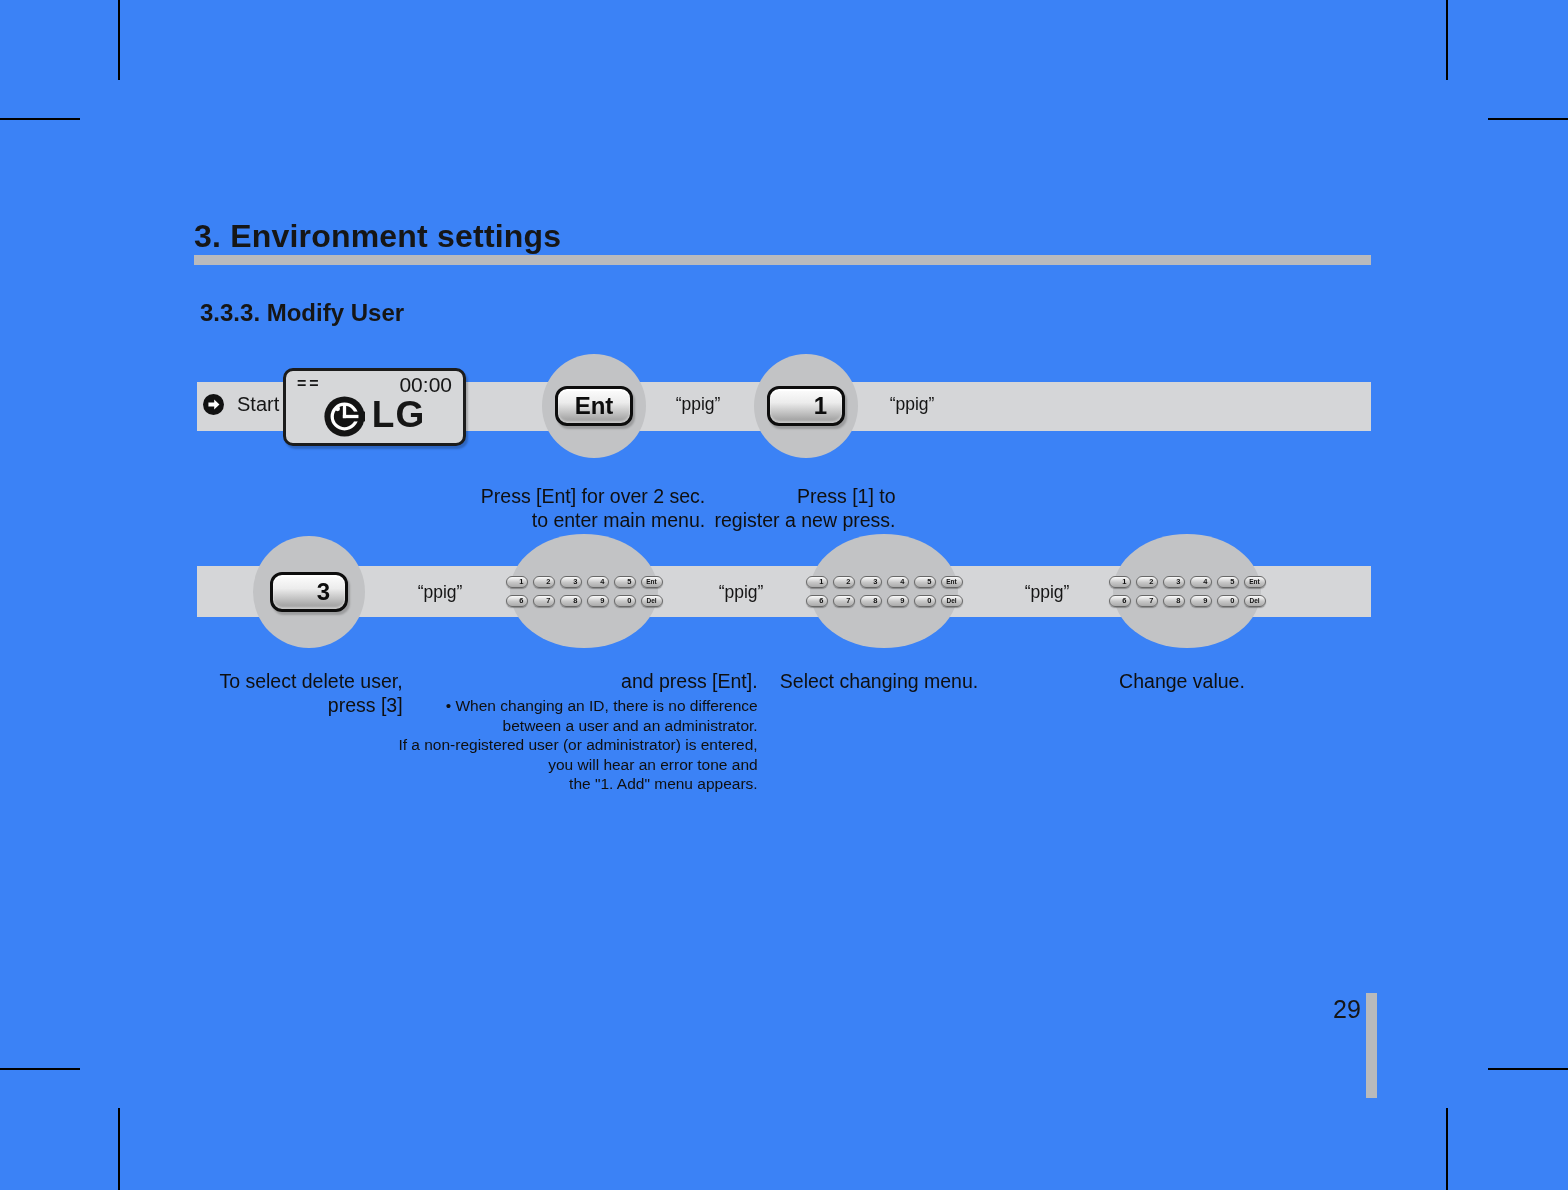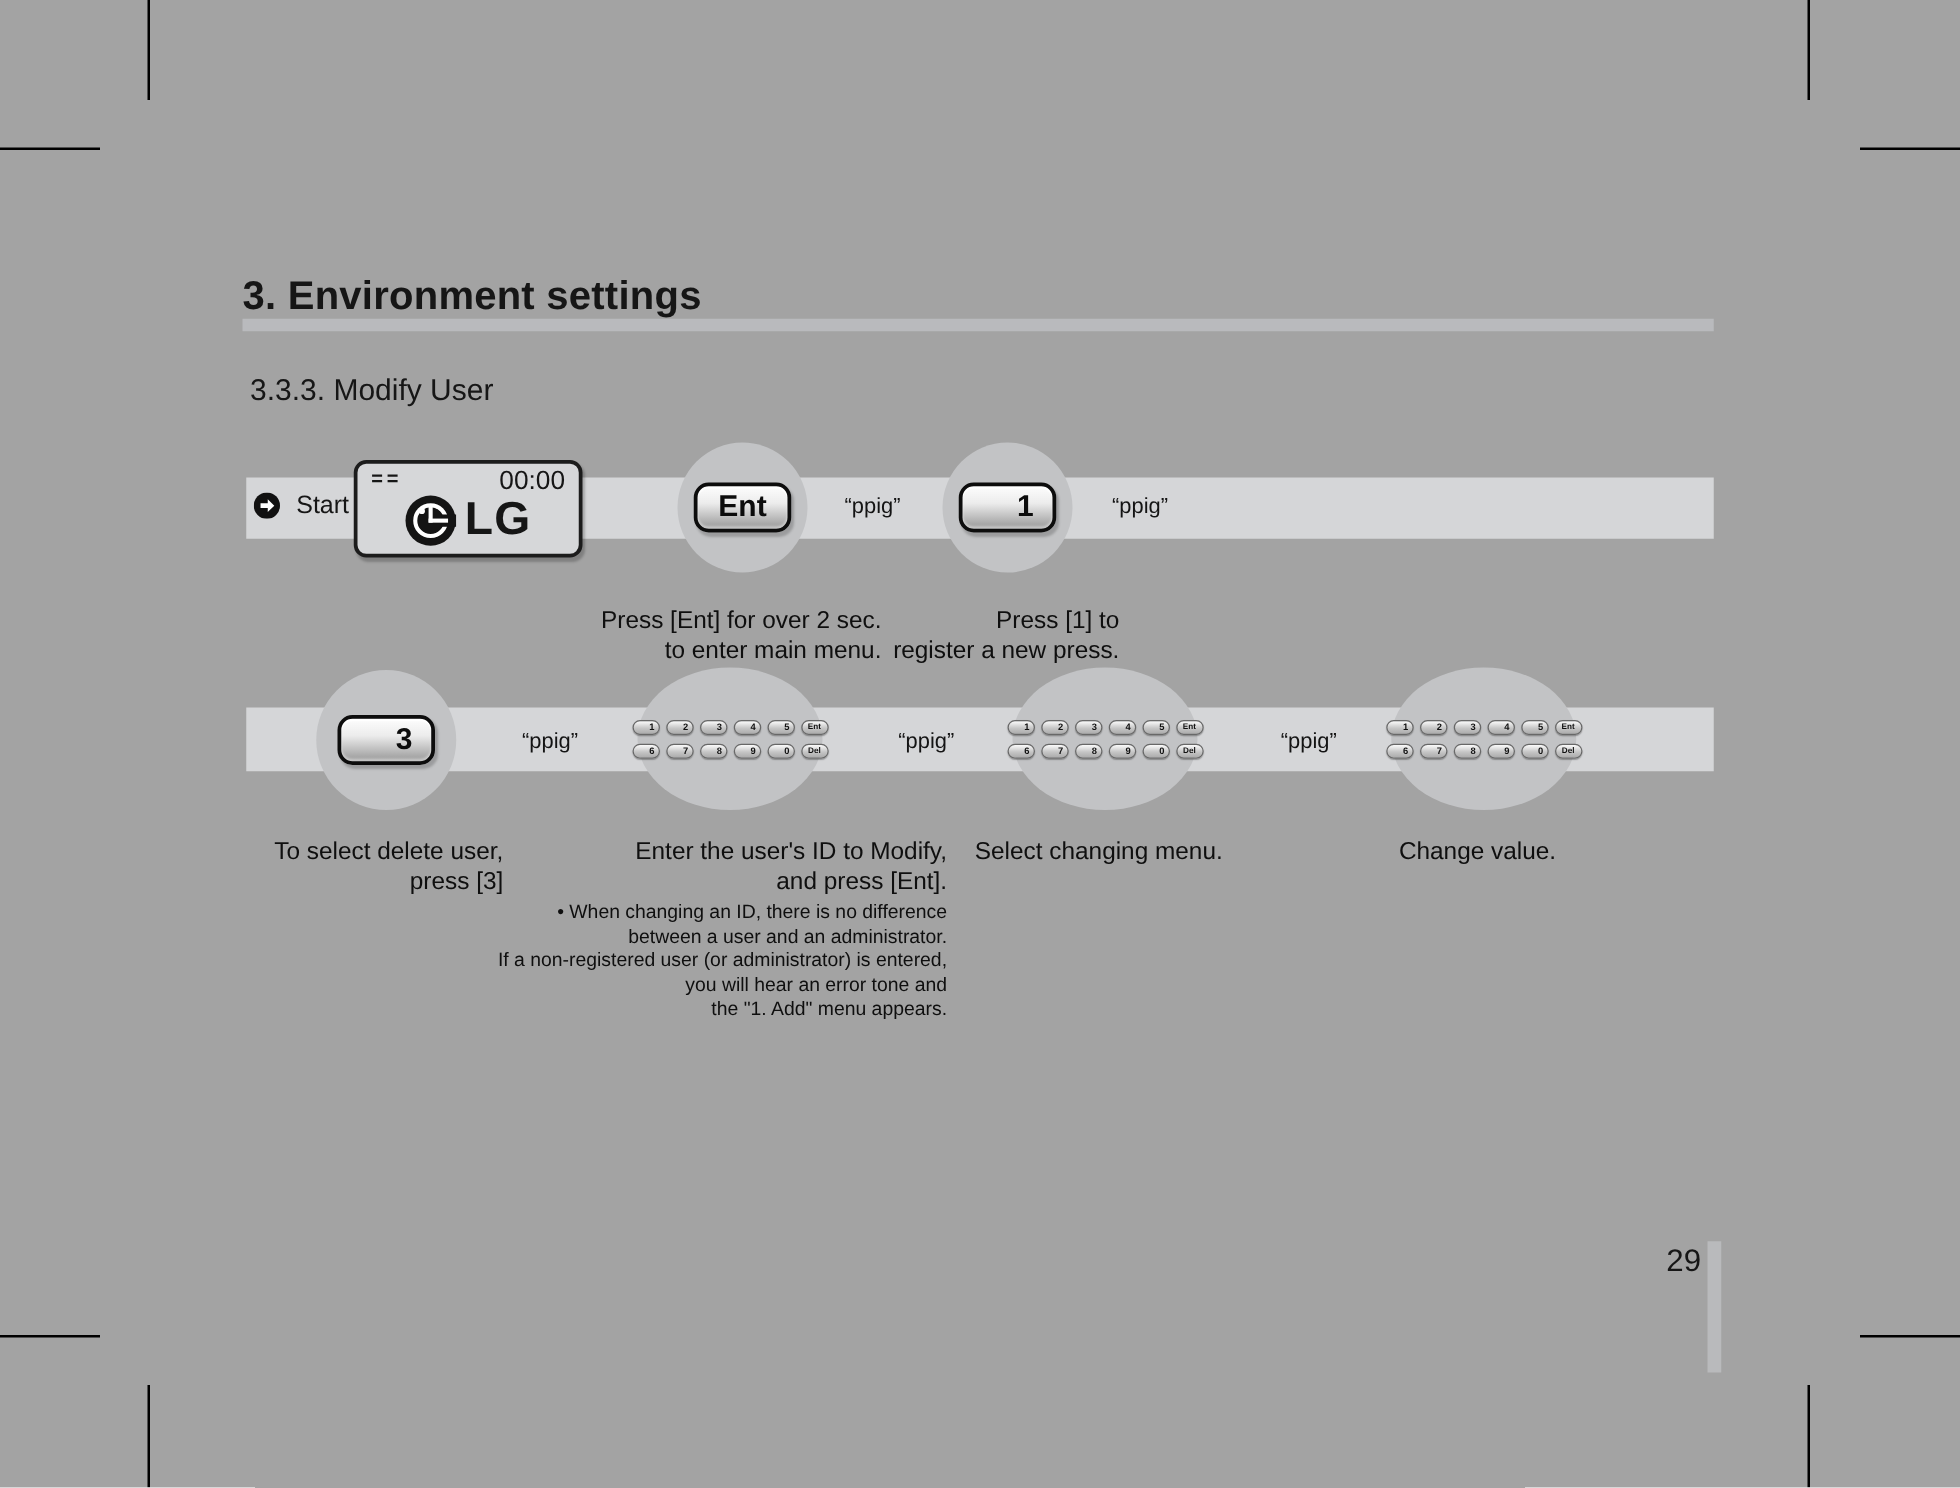--- a/index.html
+++ b/index.html
@@ -1,25 +1,25 @@
 <!DOCTYPE html>
 <html><head>
 <meta charset="utf-8">
 <style>
   html,body{margin:0;padding:0;background:#ffffff;}
-  .page{position:relative;width:1568px;height:1190px;background:#a3a3a3;
+  .page{position:relative;width:1568px;height:1190px;background:#3b82f6;
         font-family:"Liberation Sans",sans-serif;color:#161616;overflow:hidden;}
 
   
   .mark{position:absolute;background:#000;}
 
   
   .title{position:absolute;left:194px;top:218px;font-size:32px;font-weight:bold;letter-spacing:.2px;}
   .title-bar{position:absolute;left:194px;top:255px;width:1177px;height:10px;background:#b9babd;}
-  .section{position:absolute;left:200px;top:299px;font-size:24px;font-weight:normal;}
+  .section{position:absolute;left:200px;top:299px;font-size:24px;font-weight:bold;}
 
   
   .band{position:absolute;left:197px;width:1174px;background:#d5d6d8;}
   .band.b1{top:382px;height:49px;}
   .band.b2{top:566px;height:51px;}
 
   
   .start{position:absolute;left:203px;top:393px;display:flex;align-items:center;gap:13px;font-size:20px;}
 
   
@@ -194,21 +194,20 @@
         <span class="kp-key fn">Del</span>
       </div>
     </div>
 
   <div class="cap" style="left:311px;top:648px">
     <div>To select delete user,</div>
     <div>press [3]</div>
   </div>
 
   <div class="cap" style="left:578px;top:648px">
-    <div>Enter the user's ID to Modify,</div>
     <div>and press [Ent].</div>
     <div class="notes">
       <div>• When changing an ID, there is no difference</div>
       <div>between a user and an administrator.</div>
       <div>If a non-registered user (or administrator) is entered,</div>
       <div>you will hear an error tone and</div>
       <div>the "1. Add" menu appears.</div>
     </div>
   </div>
 

